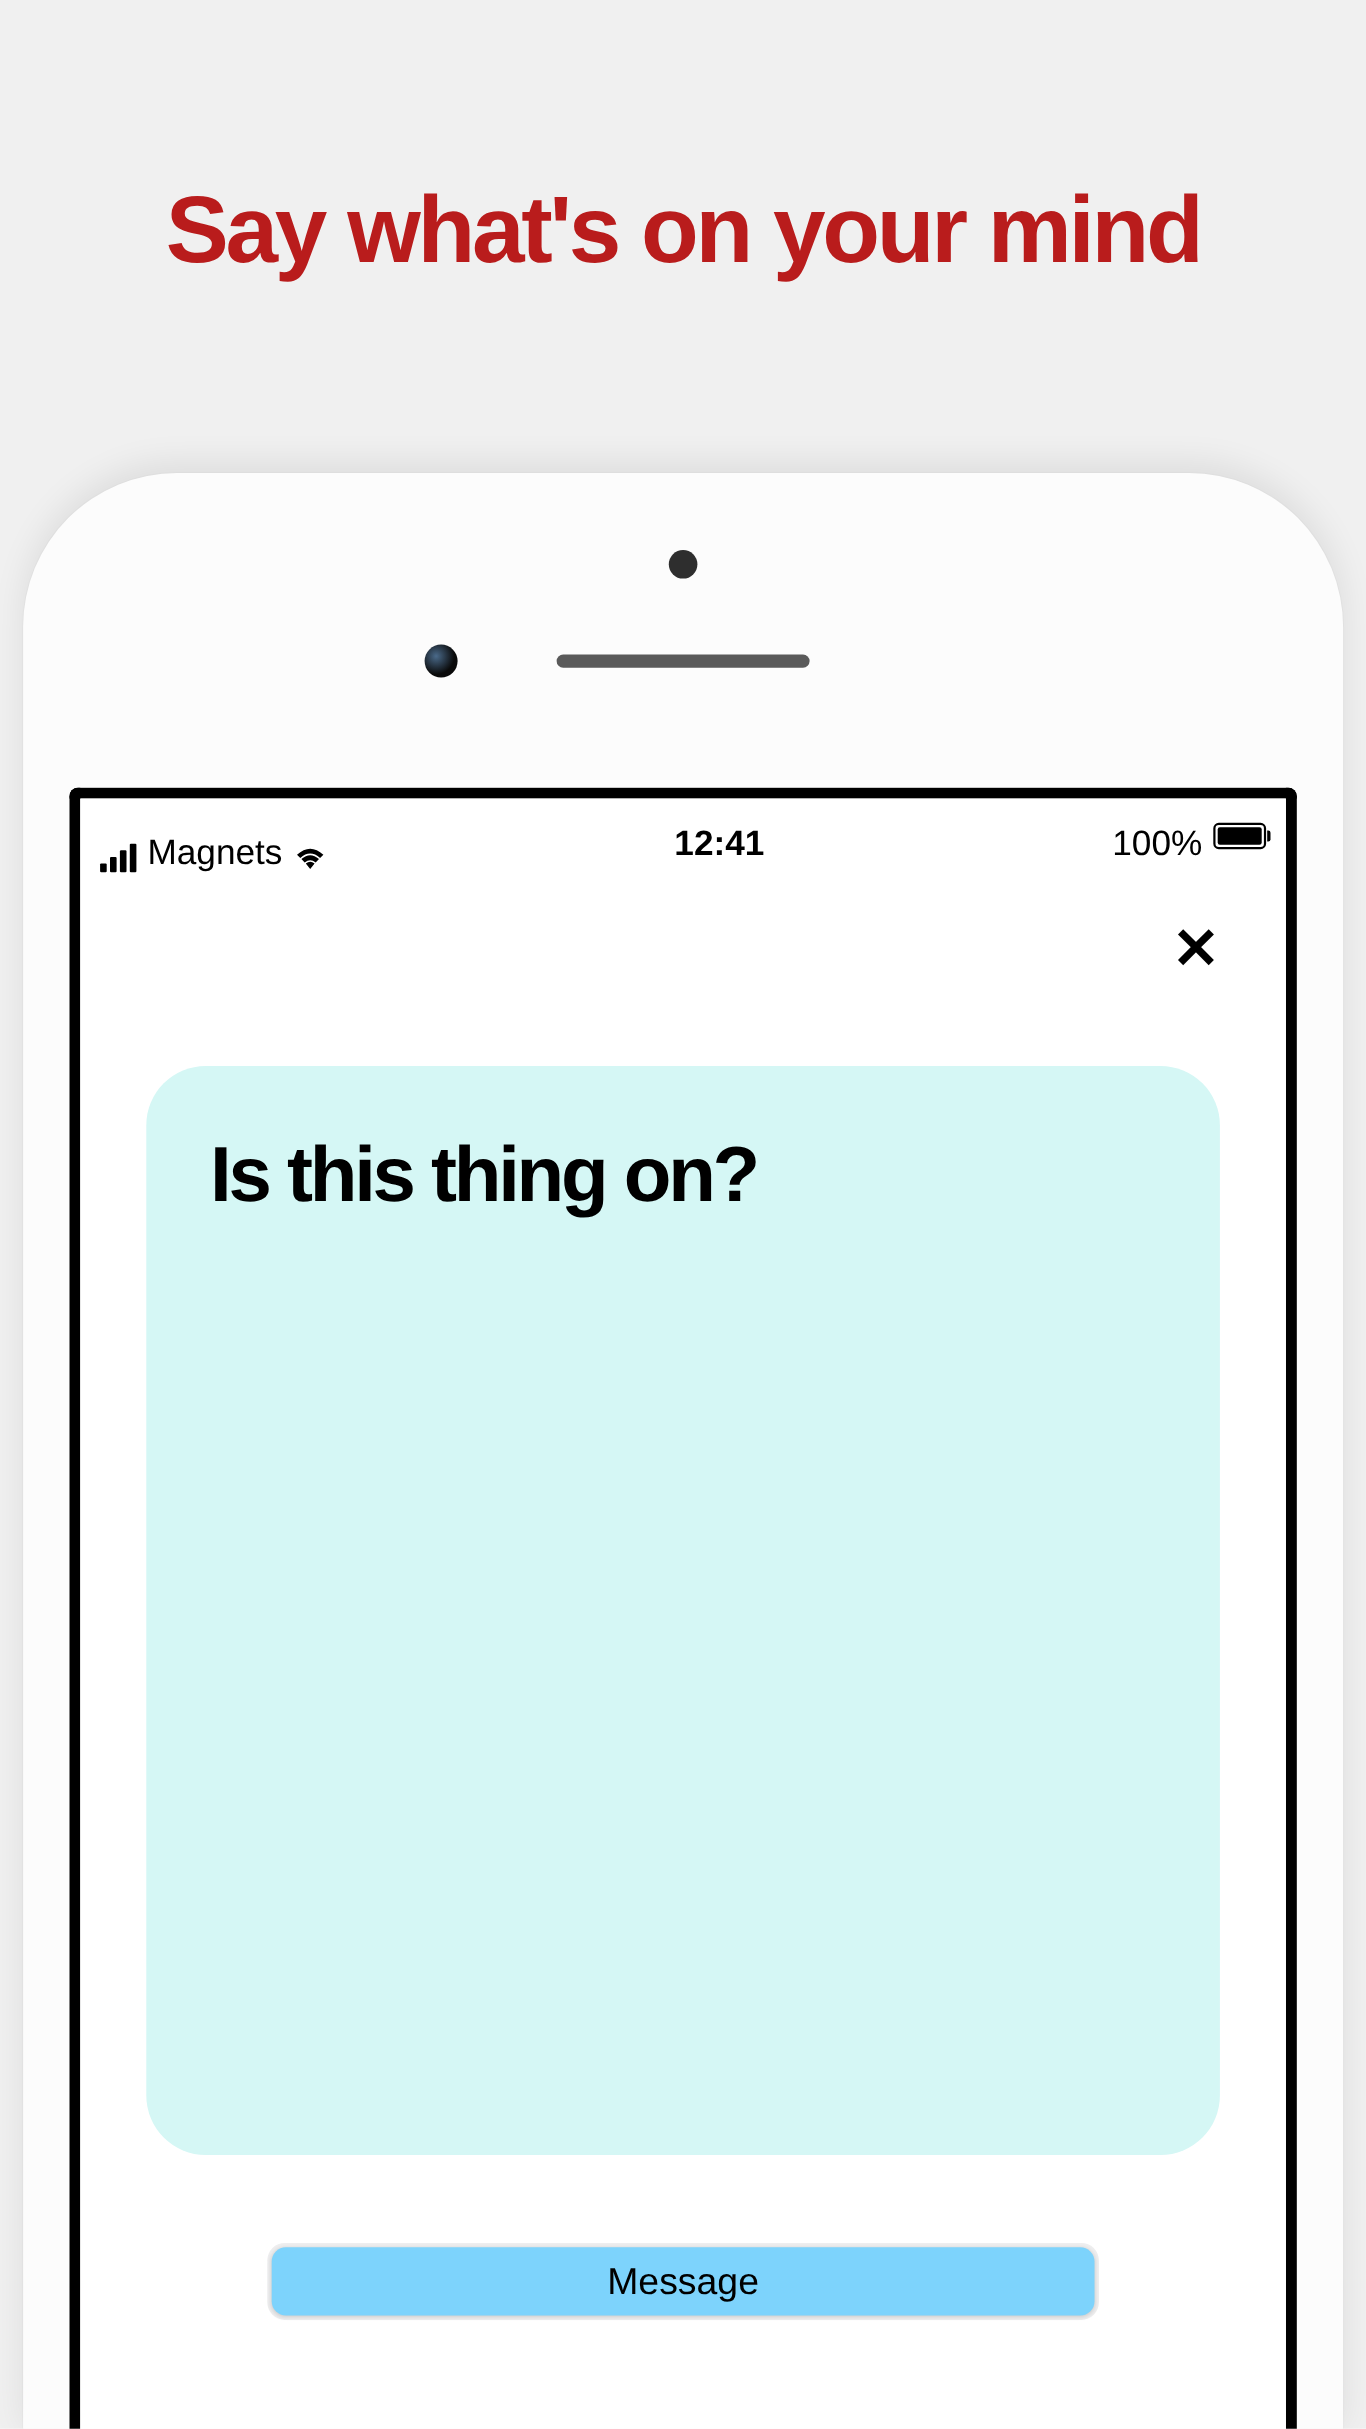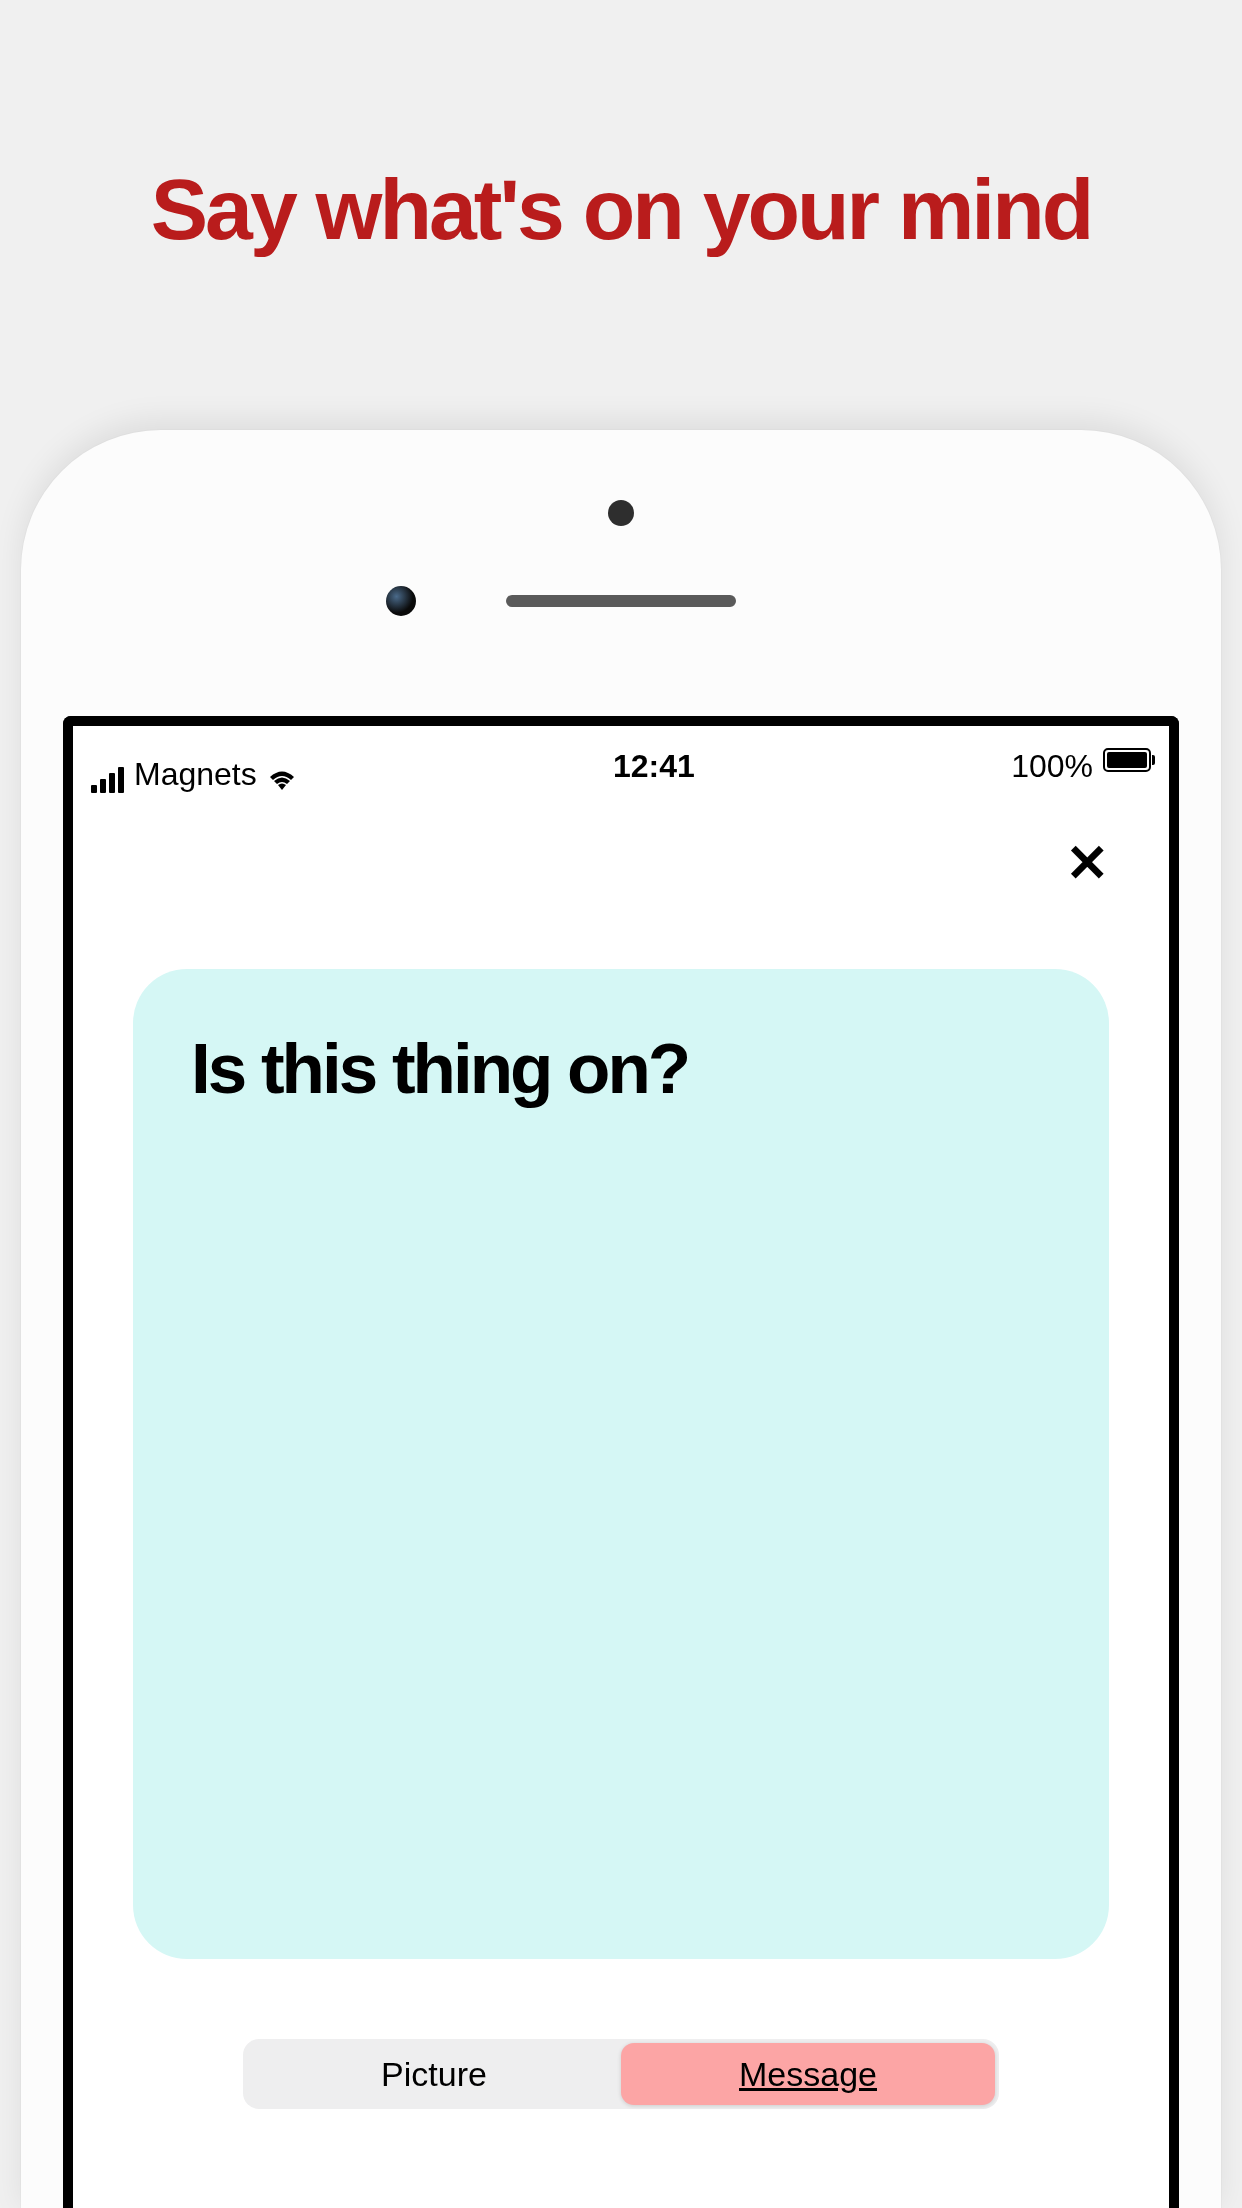--- a/index.html
+++ b/index.html
@@ -186,23 +186,22 @@
       display: flex;
       align-items: center;
       justify-content: center;
       font-size: 34px;
       font-weight: 500;
       color: #000;
       border-radius: 13px;
       cursor: pointer;
     }
     .seg-item.active {
-      background: #fca5a5;
+      background: #7dd3fc;
       box-shadow: 0 1px 4px rgba(0,0,0,0.15);
-      text-decoration: underline;
     }
   </style>
 </head>
 <body>
 
 <div class="headline">Say what's on your mind</div>
 
 <div class="phone-frame">
   <div class="phone-top">
     <div class="sensor-dot"></div>
@@ -242,23 +241,20 @@
         <span>✕</span>
       </div>
     </div>
 
     <div class="compose-card">
       <div class="compose-text">Is this thing on?</div>
     </div>
 
     <div class="seg-wrapper">
       <div class="segmented">
-        <div class="seg-item">
-          <span>Picture</span>
-        </div>
         <div class="seg-item active">
           <span>Message</span>
         </div>
       </div>
     </div>
 
   </div>
 </div>
 
 </body></html>

